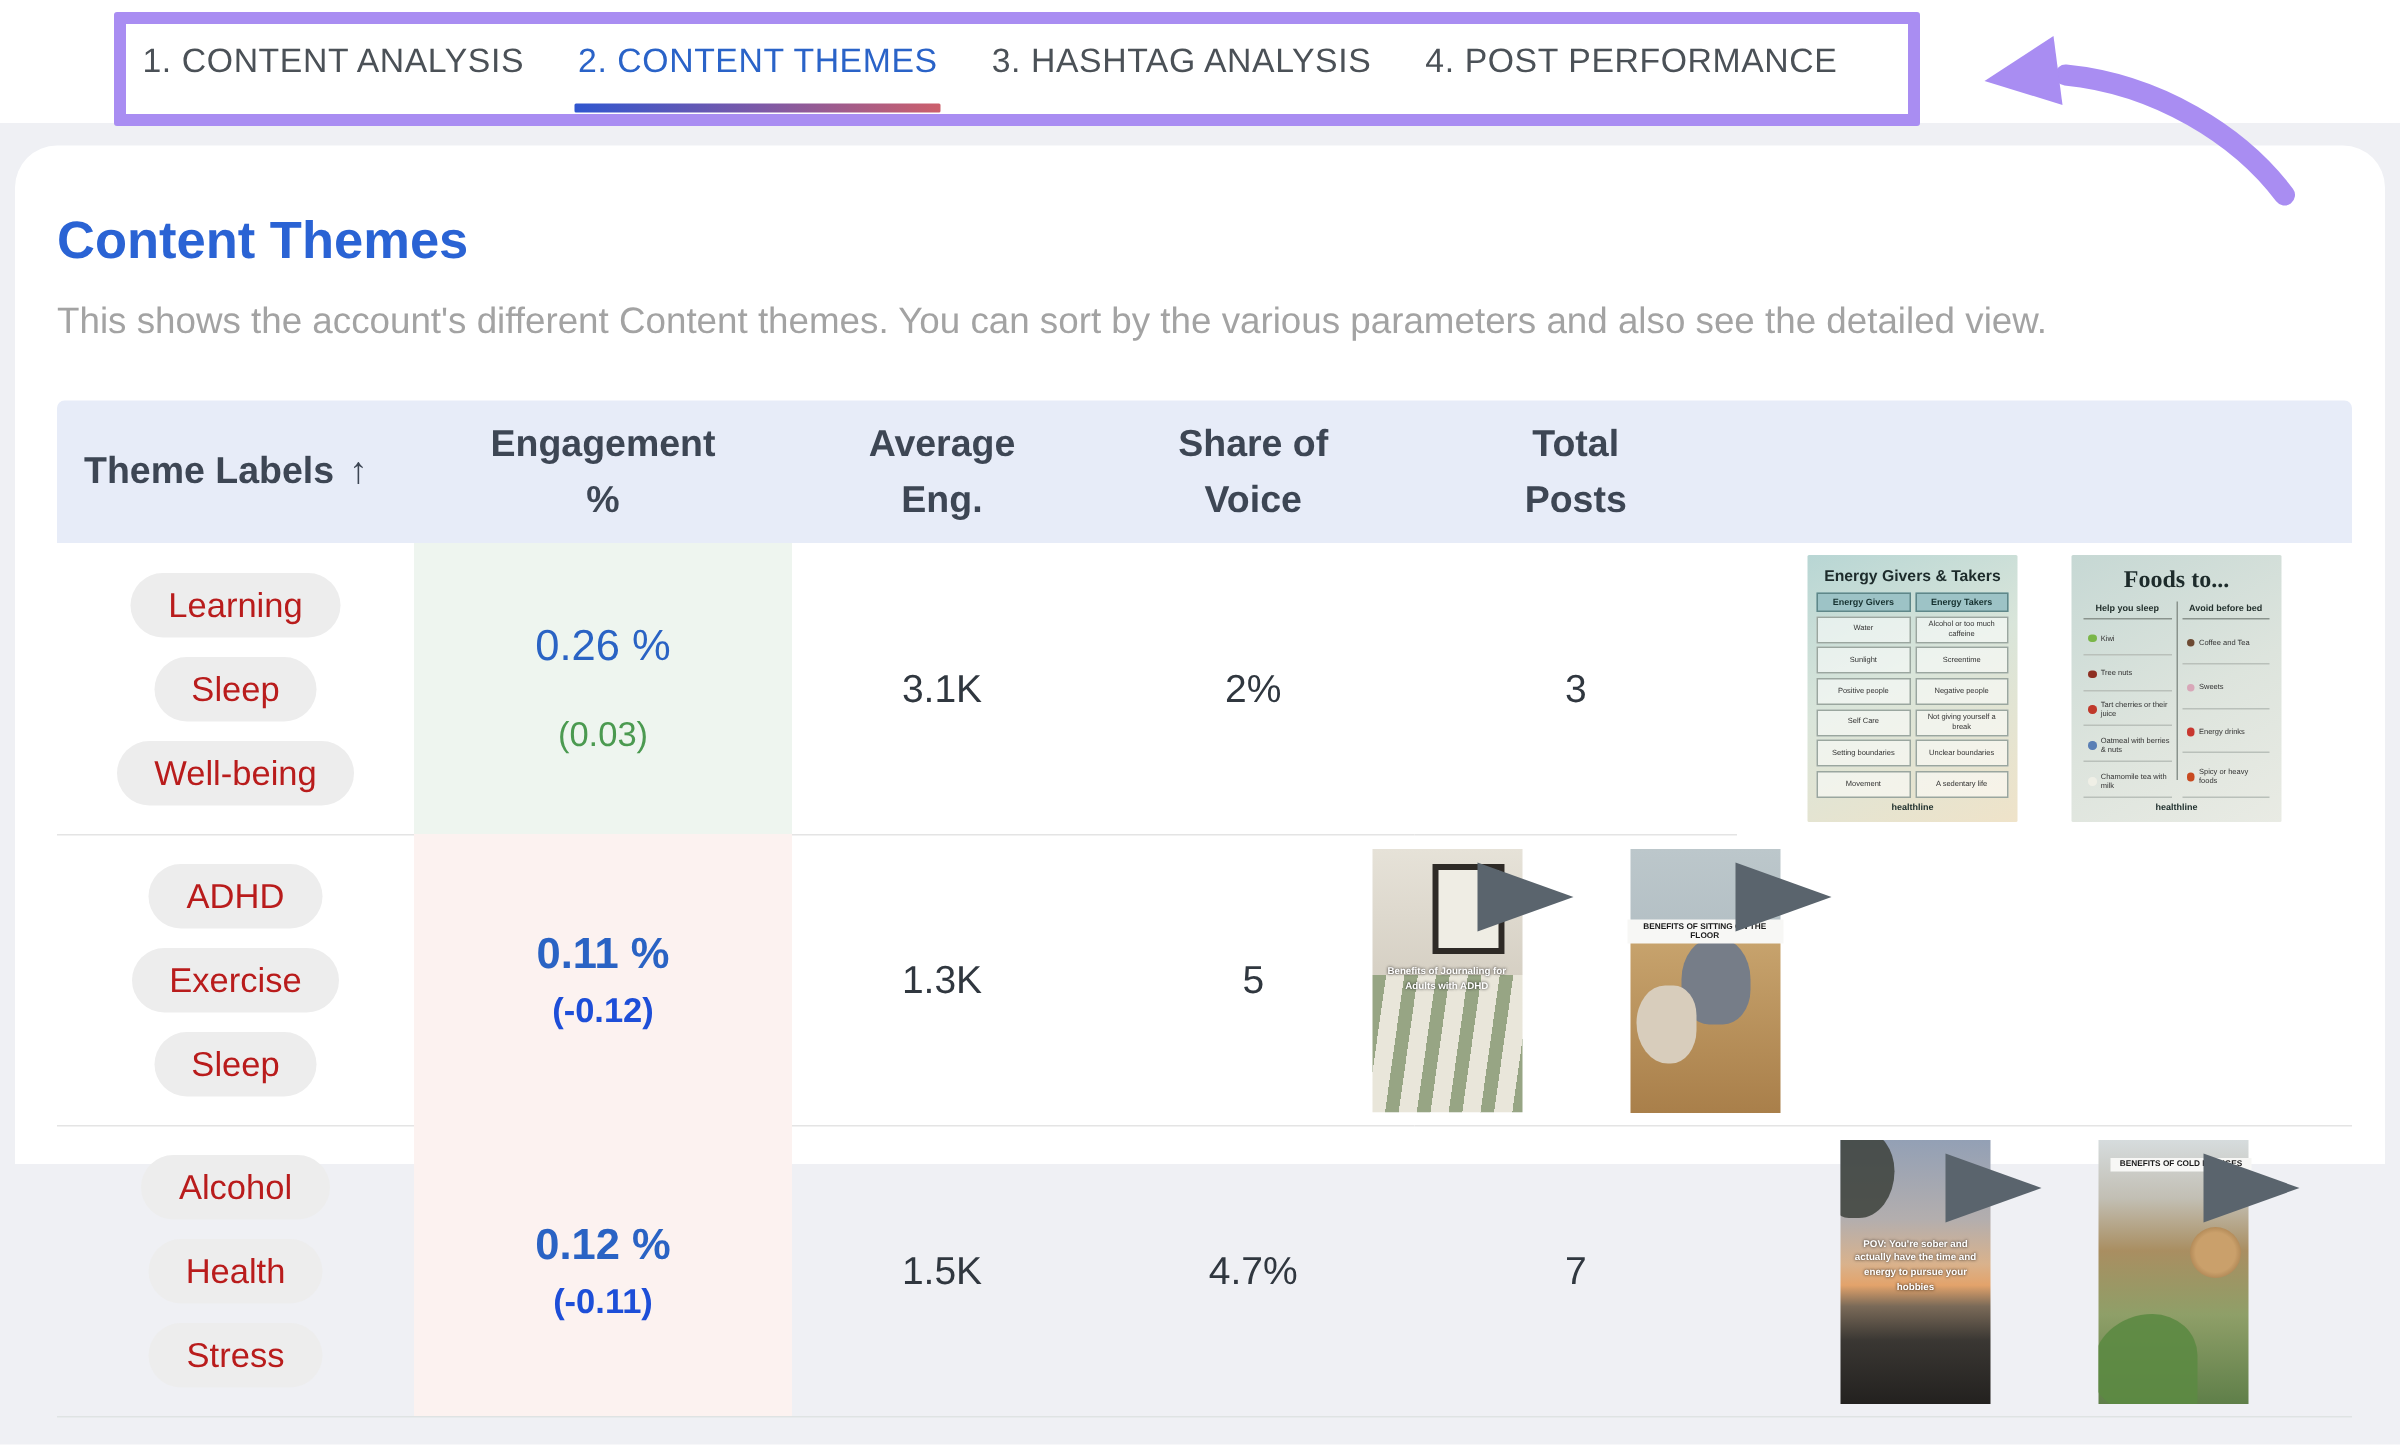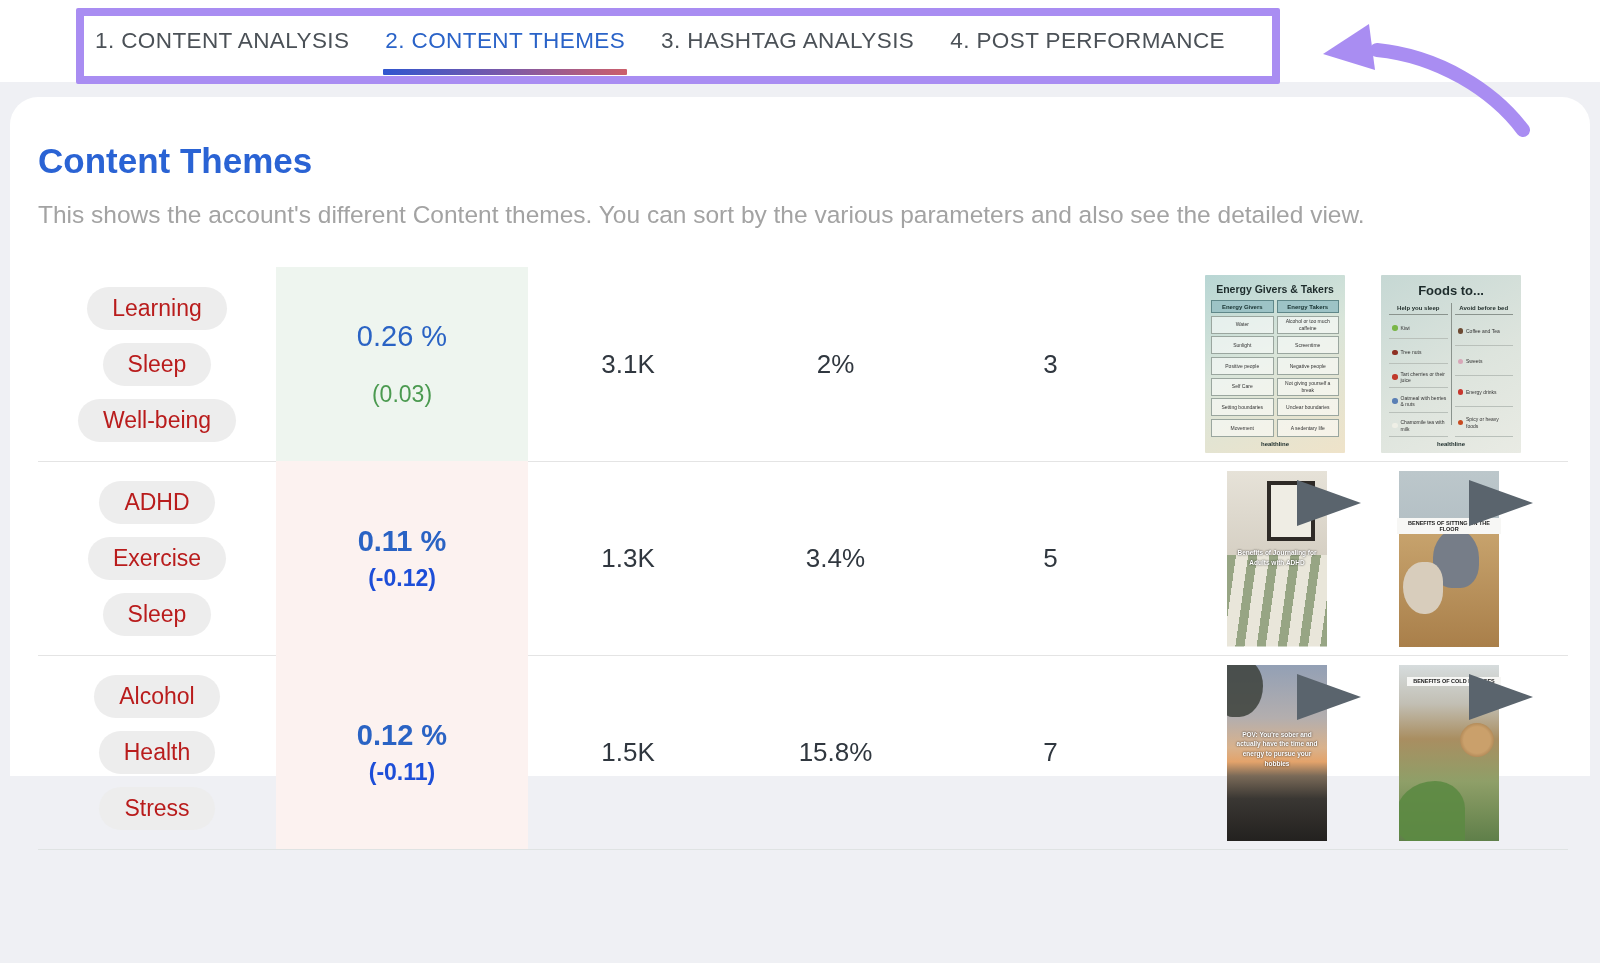--- a/index.html
+++ b/index.html
@@ -73,21 +73,21 @@
 
   .posts-cell { display:flex; align-items:center; justify-content:center; gap:36px; }
   .posts-cell.vgap { gap:72px; }
   .thumb { flex:none; position:relative; cursor:pointer; }
 
   
   .ig { width:140px; height:178px; display:flex; flex-direction:column; padding:8px 6px 6px; border-radius:1px; }
   .ig1 { background:linear-gradient(155deg,#b8d6d4 0%, #d9e5da 45%, #efe3c9 100%); }
   .ig2 { background:linear-gradient(150deg,#c6d8d4 0%, #dde4dd 55%, #e9ebe4 100%); }
   .ig-title { font-size:10.5px; font-weight:700; color:#1d2b2b; text-align:center; margin-bottom:5px; white-space:nowrap; }
-  .ig2 .ig-title { font-size:13px; }
+  .ig2 .ig-title { font-size:16px;font-family:Liberation Serif, serif; }
   .ig-cols { display:grid; grid-template-columns:1fr 1fr; gap:3px; flex:1; position:relative; }
   .ig-col { display:flex; flex-direction:column; gap:2.5px; }
   .ig1 .ig-colhead { background:#9dc3c6; border:.5px solid #5f8789; font-size:6px; font-weight:700; text-align:center; padding:2.5px 0; color:#15302f; }
   .ig1 .ig-item {
     border:.5px solid #9aa69f; background:rgba(255,255,255,.55);
     font-size:5px; color:#333; text-align:center; padding:1px;
     display:flex; align-items:center; justify-content:center; flex:1; line-height:1.25;
   }
   .ig2 .ig-cols::after { content:""; position:absolute; left:50%; top:0; bottom:12px; width:.5px; background:#8a938d; }
   .ig2 .ig-colhead { font-size:6px; font-weight:700; text-align:center; padding:2px 0 3px; color:#23302d; border-bottom:.5px solid #8a938d; margin:0 2px; }
@@ -152,20 +152,39 @@
     <div class="tab">4. POST PERFORMANCE</div>
   </div>
 </div>
 
 <div class="card">
   <h1 class="page-title">Content Themes</h1>
   <p class="page-subtitle">This shows the account's different Content themes. You can sort by the various parameters and also see the detailed view.</p>
 
   <div class="table">
 
+    <div class="thead">
+      <div class="th first">
+        <span>Theme Labels</span>
+        <span class="sort-arrow">↑</span>
+      </div>
+      <div class="th">
+          <span class="wrap-150">Engagement %</span>
+        </div>
+      <div class="th">
+          <span class="wrap-110">Average Eng.</span>
+        </div>
+      <div class="th">
+          <span class="wrap-110">Share of Voice</span>
+        </div>
+      <div class="th">
+          <span class="wrap-80">Total Posts</span>
+        </div>
+      <div class="th"></div>
+    </div>
 
     <div class="row first">
       <div class="cell labels-cell">
         <span class="pill">Learning</span>
         <span class="pill">Sleep</span>
         <span class="pill">Well-being</span>
       </div>
       <div class="cell eng-cell positive">
         <span class="eng-val">0.26 %</span>
         <span class="eng-delta">(0.03)</span>
@@ -228,21 +247,20 @@
       <div class="cell labels-cell">
         <span class="pill">ADHD</span>
         <span class="pill">Exercise</span>
         <span class="pill">Sleep</span>
       </div>
       <div class="cell eng-cell negative">
         <span class="eng-val">0.11 %</span>
         <span class="eng-delta">(-0.12)</span>
       </div>
       <div class="cell num-cell">1.3K</div>
-      <div class="cell num-cell">3.4%</div>
       <div class="cell num-cell">5</div>
       <div class="cell posts-cell vgap">
         <div class="thumb vt vt-journaling">
           <div class="vt-bg"></div>
           <span class="vt-caption">Benefits of Journaling for Adults with ADHD</span>
           <span class="arrow-flag"></span>
         </div>
         <div class="thumb vt vt-floor">
           <div class="vt-bg"></div>
           <span class="vt-caption banner">BENEFITS OF SITTING ON THE FLOOR</span>
@@ -255,21 +273,21 @@
       <div class="cell labels-cell">
         <span class="pill">Alcohol</span>
         <span class="pill">Health</span>
         <span class="pill">Stress</span>
       </div>
       <div class="cell eng-cell negative">
         <span class="eng-val">0.12 %</span>
         <span class="eng-delta">(-0.11)</span>
       </div>
       <div class="cell num-cell">1.5K</div>
-      <div class="cell num-cell">15.8%</div>
+      <div class="cell num-cell">4.7%</div>
       <div class="cell num-cell">7</div>
       <div class="cell posts-cell vgap">
         <div class="thumb vt vt-sunset">
           <div class="vt-bg"></div>
           <span class="vt-caption">POV: You're sober and actually have the time and energy to pursue your hobbies</span>
           <span class="arrow-flag"></span>
         </div>
         <div class="thumb vt vt-sauna">
           <div class="vt-bg"></div>
           <span class="vt-caption banner">BENEFITS OF COLD PLUNGES</span>

